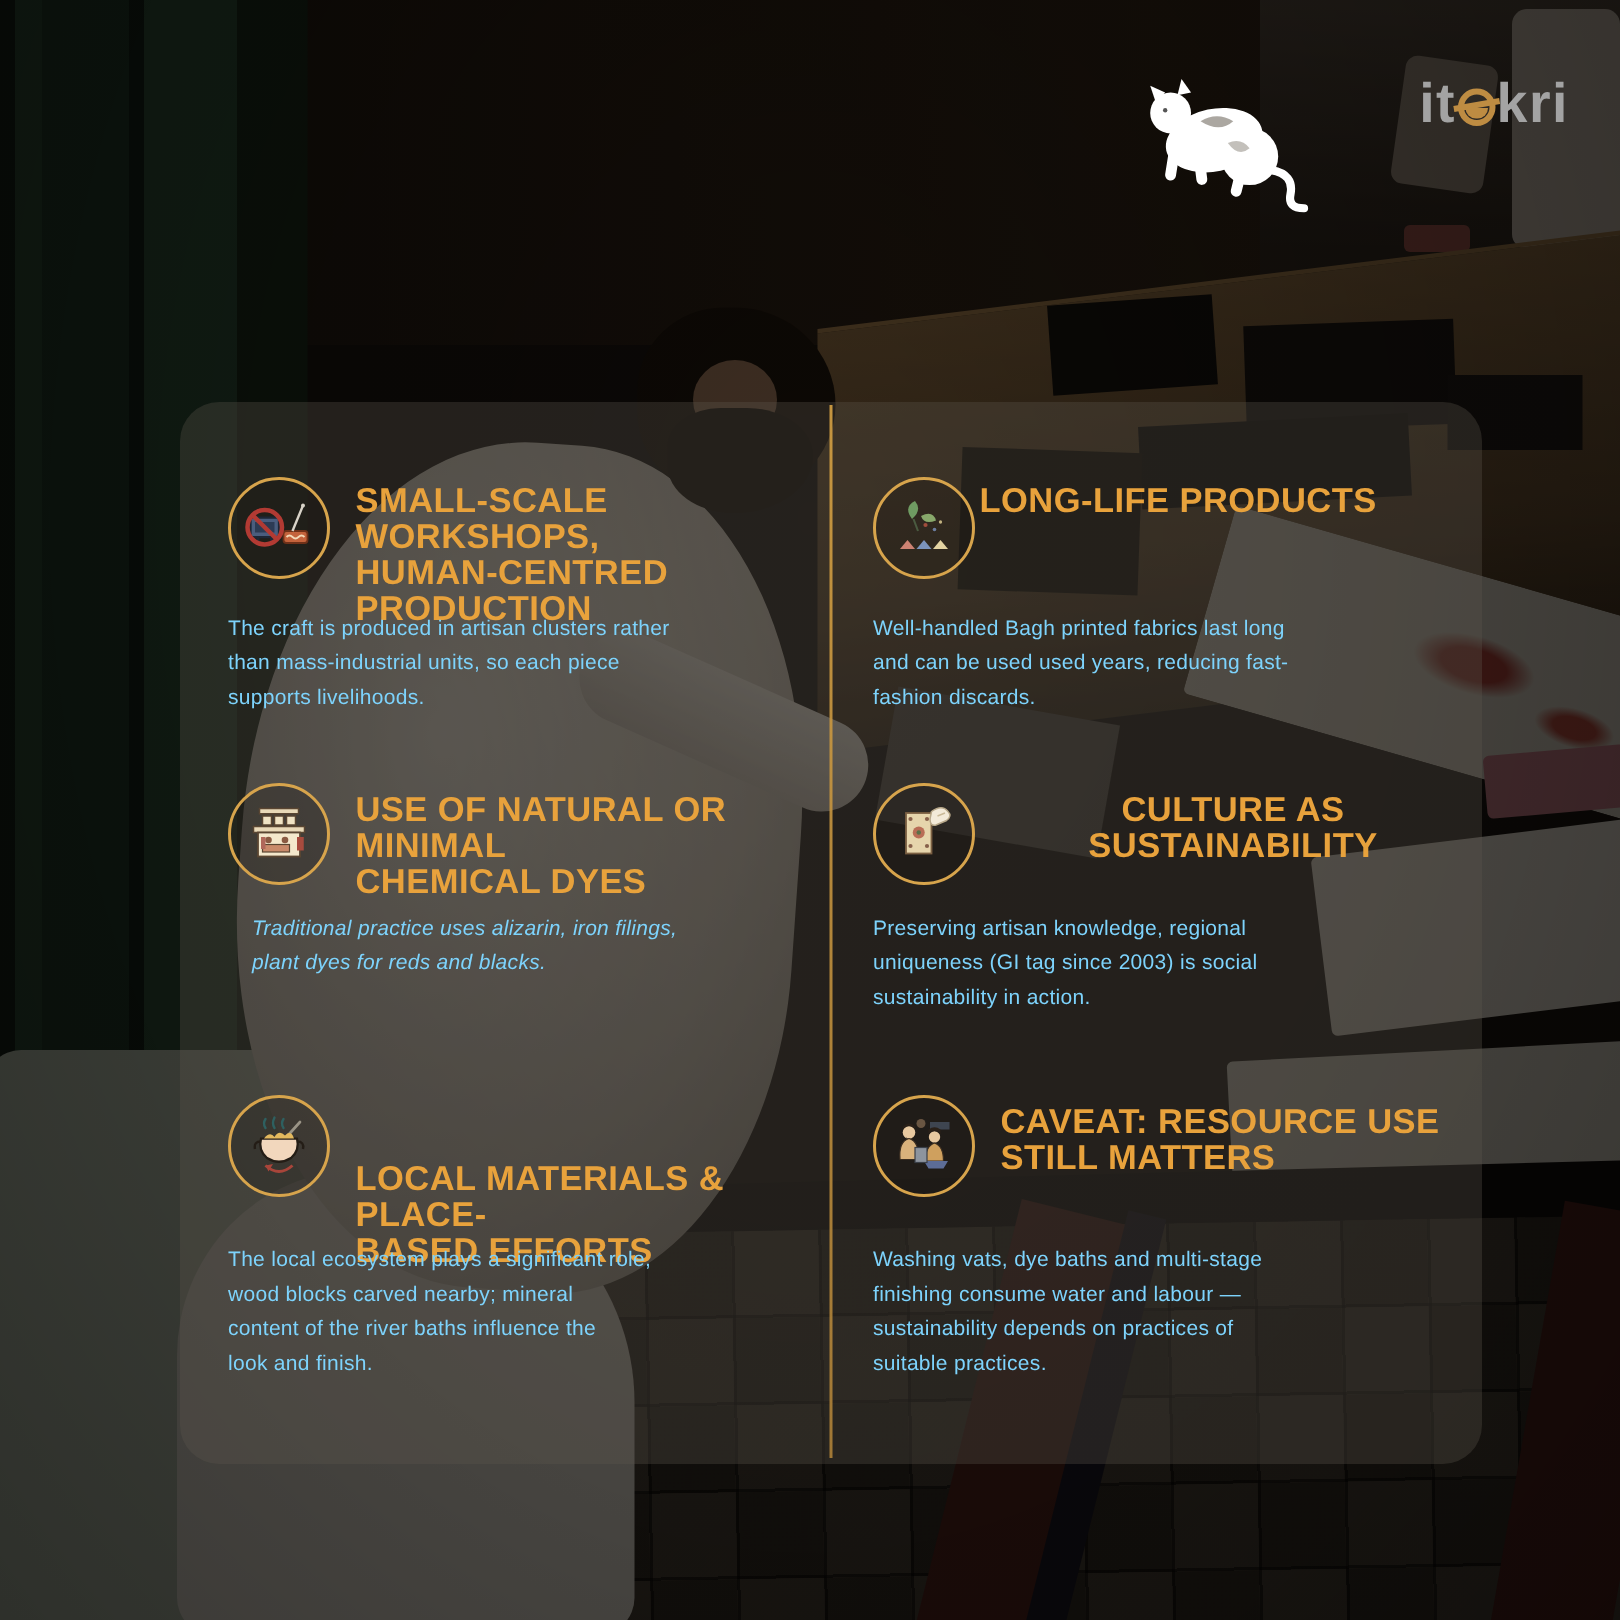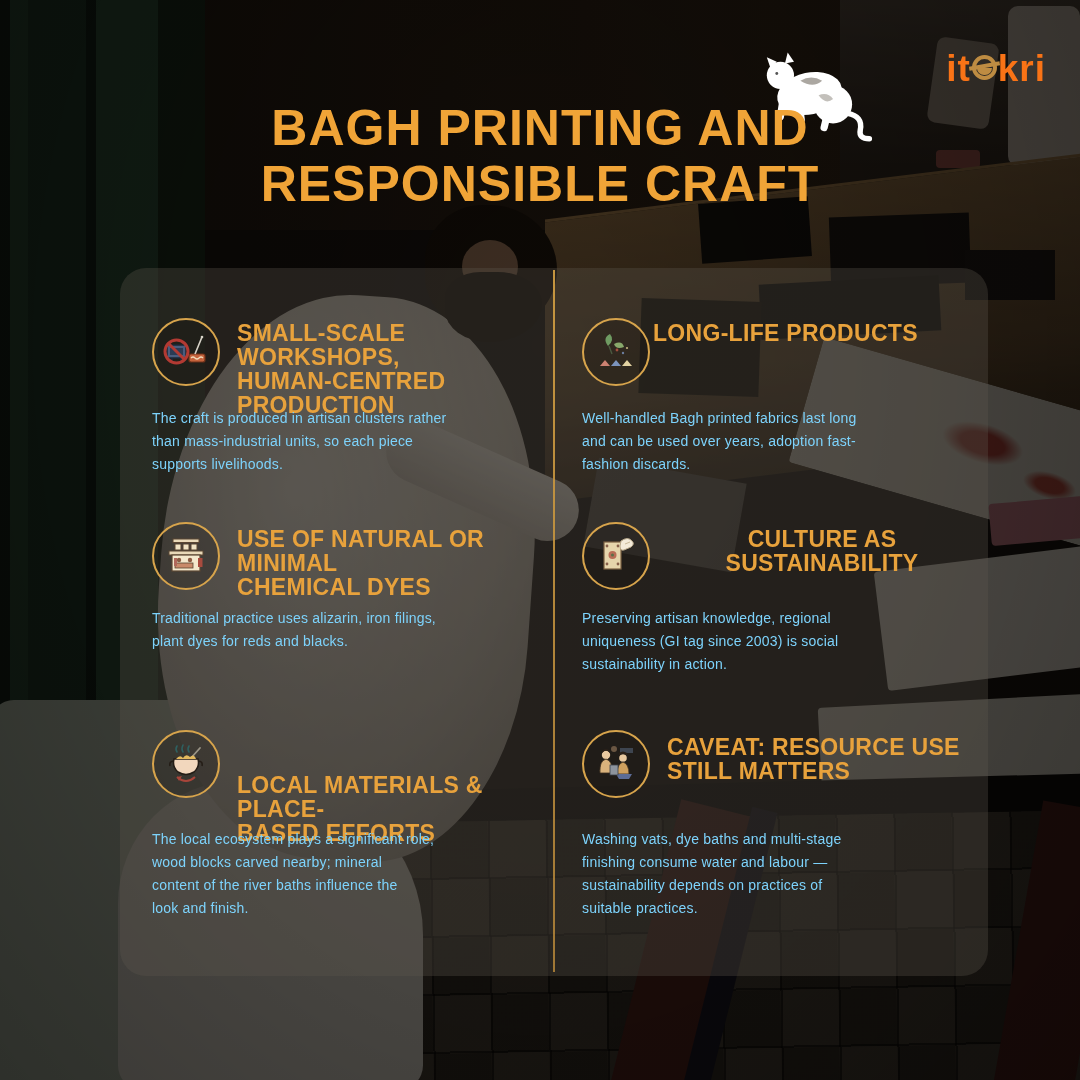--- a/index.html
+++ b/index.html
@@ -51,22 +51,22 @@
     border-radius:48% 44% 40% 46%;}
   .bg-arm{left:380px;top:450px;width:205px;height:62px;transform:rotate(24deg);
     background:linear-gradient(#e8e2d8,#c2bab0);border-radius:34px;}
   .bg-head{left:425px;top:205px;width:132px;height:127px;background:#181009;border-radius:46% 54% 52% 48%;}
   .bg-face{left:462px;top:240px;width:56px;height:53px;background:#8d6a50;border-radius:50%;}
   .bg-beard{left:445px;top:272px;width:97px;height:70px;background:#120c07;border-radius:40% 50% 60% 50%;}
   .overlay{left:0;top:0;width:1080px;height:1080px;
     background:radial-gradient(ellipse at 50% 32%,rgba(0,0,0,0.34),rgba(0,0,0,0.58)),rgba(10,7,5,0.38);}
 
   
-  .logo{right:34px;top:50px;color:#f97316;font-weight:bold;font-size:37px;
-    letter-spacing:1px;display:flex;align-items:flex-start;line-height:1;}
+  .logo{right:34px;top:50px;color:#a3a3a3;font-weight:bold;font-size:37px;
+    letter-spacing:1px;display:flex;align-items:center;line-height:1;}
   .oglyph{position:relative;width:25px;height:25px;border:4px solid #BE8C42;border-radius:50%;
     margin:5px 1px 0 1px;box-sizing:border-box;}
   .oglyph::before{content:"";position:absolute;left:-7px;right:-7px;top:5px;height:4px;
     background:#BE8C42;transform:rotate(-10deg);}
   .oglyph::after{content:"";position:absolute;left:1px;right:1px;top:9px;bottom:1px;
     background:#BE8C42;border-radius:0 0 10px 10px;}
 
   .title{left:0;top:100px;width:1080px;text-align:center;color:#F0A437;
     font-size:50px;font-weight:bold;letter-spacing:1px;line-height:56px;}
   .tiger{left:755px;top:48px;width:118px;height:100px;}
@@ -135,24 +135,20 @@
     <path d="M33,17 l3,-12 l7,10 z" fill="#ffffff"></path>
     <rect x="28" y="50" width="8" height="30" rx="4" fill="#ffffff" transform="rotate(9 32 50)"></rect>
     <rect x="44" y="55" width="8" height="28" rx="4" fill="#ffffff" transform="rotate(-7 48 55)"></rect>
     <rect x="76" y="72" width="8" height="20" rx="4" fill="#ffffff" transform="rotate(14 80 72)"></rect>
     <path d="M102,72 q17,3 14,18 q-2,10 10,10" fill="none" stroke="#ffffff" stroke-width="6" stroke-linecap="round"></path>
     <path d="M50,36 q12,-7 24,0 q-10,9 -24,0 z" fill="#8f8a82" opacity="0.75"></path>
     <path d="M70,52 q10,-4 16,4 q-8,7 -16,-4 z" fill="#9b968e" opacity="0.6"></path>
     <circle cx="24" cy="28" r="1.6" fill="#555555"></circle>
   </svg>
 
-  <div class="abs title">
-    <div>BAGH PRINTING AND</div>
-    <div>RESPONSIBLE CRAFT</div>
-  </div>
 
   <div class="abs panel"></div>
   <div class="abs divider"></div>
 
   <div class="item" style="left:152px;top:318px;">
     <div class="icon-circle">
       <svg viewBox="0 0 48 48" width="48" height="48">
         <rect x="5" y="17" width="19" height="13" rx="1.5" fill="#4a5d7e" stroke="#1d2736" stroke-width="1.5"></rect>
         <rect x="8" y="20" width="13" height="7" fill="#2c3b54"></rect>
         <line x1="10" y1="30" x2="10" y2="33" stroke="#1d2736" stroke-width="2"></line>
@@ -184,21 +180,21 @@
         <rect x="10" y="23" width="28" height="16" fill="#f4e8cc" stroke="#5a4632" stroke-width="1.2"></rect>
         <rect x="36" y="26" width="4.5" height="9" fill="#a84b3e"></rect>
         <circle cx="17" cy="28" r="2.2" fill="#8a5a42"></circle>
         <circle cx="28" cy="28" r="2.2" fill="#8a5a42"></circle>
         <rect x="13" y="31" width="18" height="5" fill="#c98a6a" stroke="#5a4632" stroke-width="0.8"></rect>
         <rect x="12" y="26" width="3" height="8" fill="#b0685a"></rect>
       </svg>
     </div>
     <div class="item-title" style="left:85px;top:5px;width:310px;">USE OF NATURAL OR MINIMAL
 CHEMICAL DYES</div>
-    <div class="item-body" style="left:0;top:85px;width:440px;">Traditional practice uses alizarin, iron filings,
+    <div class="item-body" style="left:16px;top:85px;width:440px;font-style:italic;">Traditional practice uses alizarin, iron filings,
 plant dyes for reds and blacks.</div>
   </div>
 
   <div class="item" style="left:152px;top:730px;">
     <div class="icon-circle">
       <svg viewBox="0 0 48 48" width="48" height="48">
         <path d="M15,12 q-2,-3 0,-6" fill="none" stroke="#2e6060" stroke-width="1.6" stroke-linecap="round"></path>
         <path d="M21,12 q-2,-3 0,-7" fill="none" stroke="#2e6060" stroke-width="1.6" stroke-linecap="round"></path>
         <path d="M27,12 q-2,-3 0,-6" fill="none" stroke="#2e6060" stroke-width="1.6" stroke-linecap="round"></path>
         <line x1="38" y1="8" x2="29" y2="18" stroke="#9a9486" stroke-width="1.8" stroke-linecap="round"></line>
@@ -227,21 +223,21 @@
         <circle cx="25" cy="22" r="1.4" fill="#a14d3c"></circle>
         <circle cx="31" cy="25" r="1.2" fill="#6b7d9e"></circle>
         <circle cx="35" cy="20" r="1.1" fill="#c2b280"></circle>
         <path d="M8,38 l5,-6 l5,6 z" fill="#cd8272"></path>
         <path d="M19,38 l5,-6 l5,6 z" fill="#7b94bd"></path>
         <path d="M30,38 l5,-6 l5,6 z" fill="#e3d3a2"></path>
       </svg>
     </div>
     <div class="item-title" style="left:71px;top:3px;width:310px;">LONG-LIFE PRODUCTS</div>
     <div class="item-body" style="left:0;top:89px;width:440px;">Well-handled Bagh printed fabrics last long
-and can be used over years, adoption fast-
+and can be used used years, reducing fast-
 fashion discards.</div>
   </div>
 
   <div class="item" style="left:582px;top:522px;">
     <div class="icon-circle">
       <svg viewBox="0 0 48 48" width="48" height="48">
         <rect x="12" y="10" width="17" height="27" fill="#e6d5ac" stroke="#7a5f42" stroke-width="1.2"></rect>
         <circle cx="20.5" cy="23" r="4" fill="#b05a46" opacity="0.85"></circle>
         <circle cx="15" cy="14" r="1.4" fill="#87604a"></circle>
         <circle cx="26" cy="14" r="1.4" fill="#87604a"></circle>

